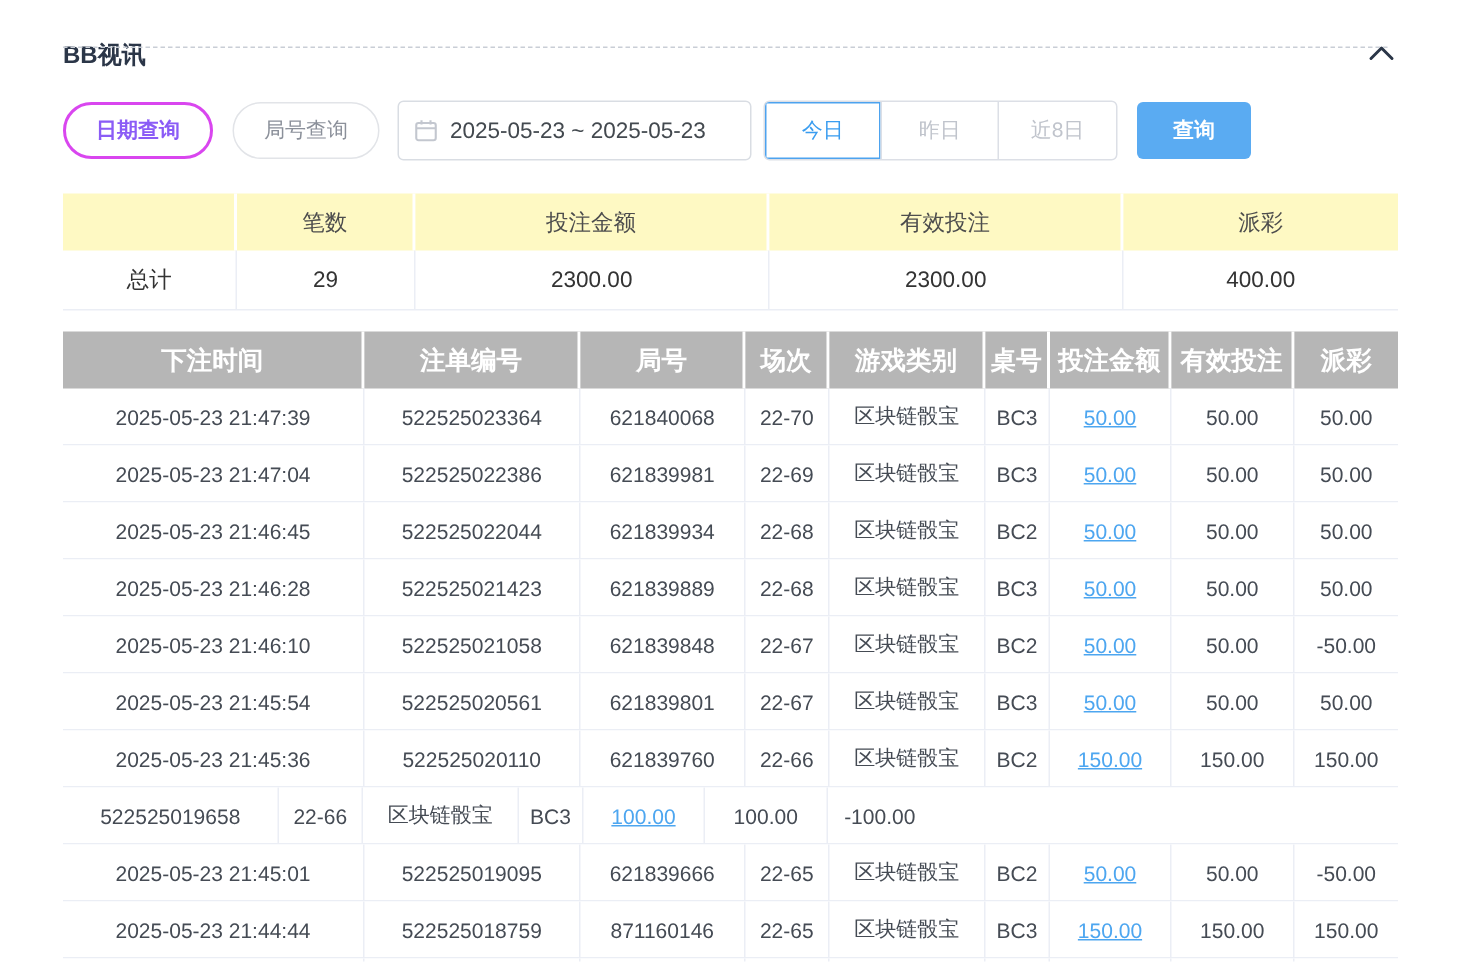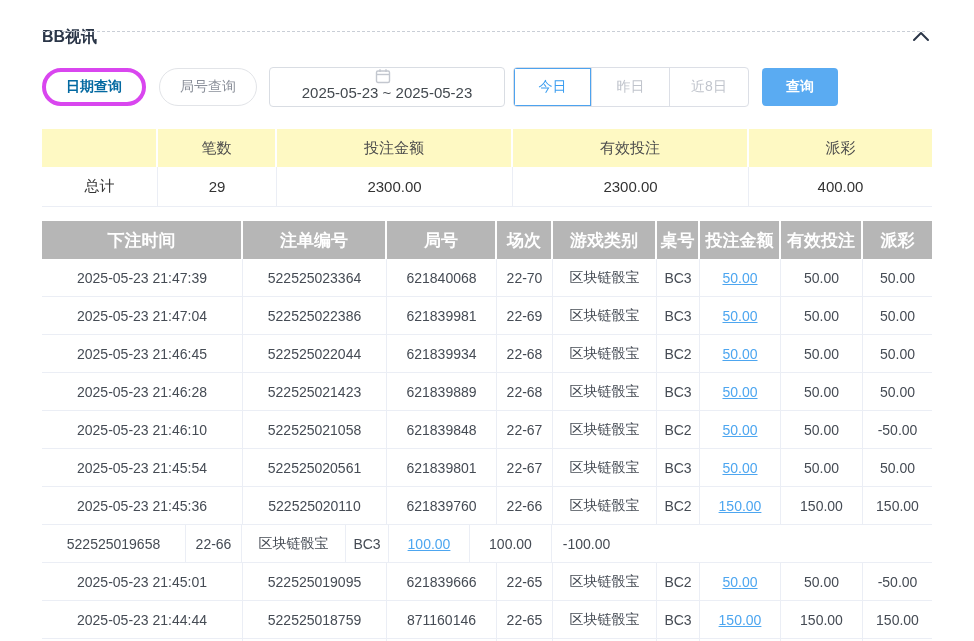--- a/index.html
+++ b/index.html
@@ -13,26 +13,26 @@
   .panel-header { display:flex; align-items:center; justify-content:space-between;
     width:890px; margin-top:26px; height:22px; }
   .panel-title { font-size:16px; font-weight:bold; color:#2b3648; }
   .collapse-btn { width:22px; height:22px; display:flex; align-items:center;
     justify-content:center; cursor:pointer; }
 
   
   .filter-bar { display:flex; align-items:center; margin-top:19px; height:40px; width:890px; }
   .pill-btn { height:38px; padding:0 20px; border-radius:19px; background:#fff;
     font-size:14px; display:flex; align-items:center; justify-content:center; cursor:pointer; }
-  .pill-btn.active { border:4px solid #d946ef; color:#0369a1; font-weight:bold; }
+  .pill-btn.active { border:2px solid #d946ef; color:#8b5cf6; font-weight:bold; }
   .pill-btn.inactive { border:1px solid #e2e4e8; color:#8b909a; margin-left:13px; }
 
   .date-input { margin-left:12px; width:236px; height:40px; border:1px solid #d9dde3;
     border-radius:4px; background:#fff; display:flex; align-items:center; padding:0 10px;
-    cursor:pointer;flex-direction:column; }
+    cursor:pointer; }
   .date-input .cal { margin-right:8px; display:flex; }
   .date-input .val { font-size:15px; color:#43494f; white-space:nowrap; }
 
   .seg-group { margin-left:8px; display:flex; height:40px; border:1px solid #dcdfe6;
     border-radius:4px; overflow:hidden; background:#fff; }
   .seg { width:78px; height:100%; display:flex; align-items:center; justify-content:center;
     font-size:14px; color:#c0c4cc; cursor:pointer; }
   .seg:not(:last-child) { border-right:1px solid #dcdfe6; }
   .seg.active { color:#3a9df0; box-shadow:inset 0 0 0 1px #4da3ef; }
 

